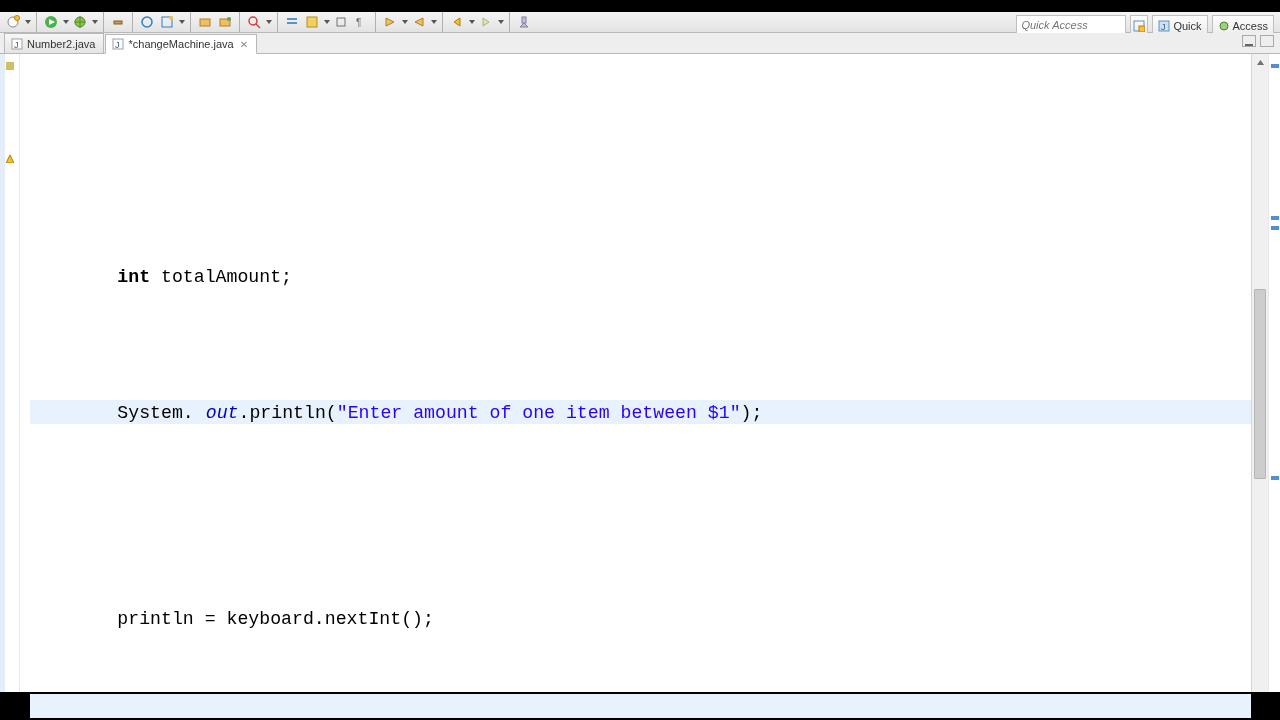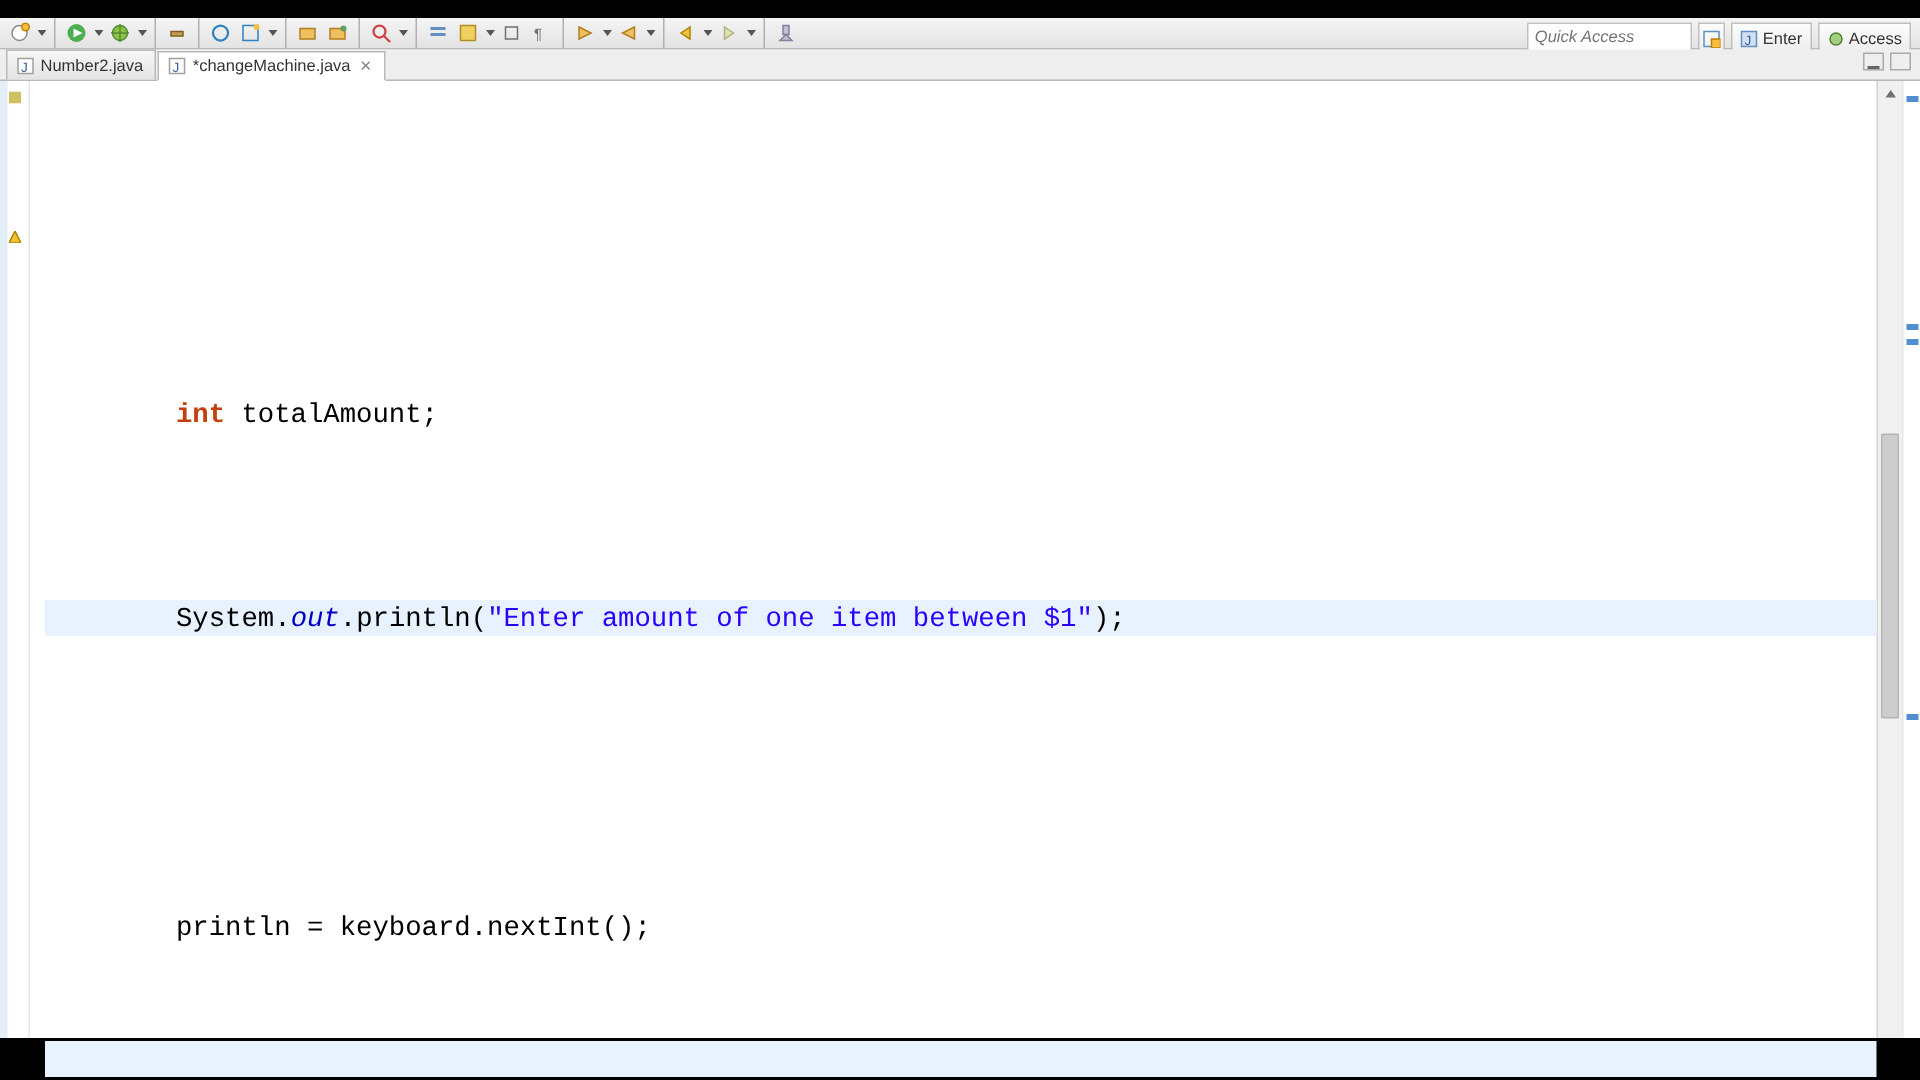--- a/index.html
+++ b/index.html
@@ -140,22 +140,22 @@
   .code {
     flex: 1;
     padding: 4px 0 0 10px;
     font-family: Consolas, "Courier New", monospace;
     font-size: 18.2px;
     line-height: 22.8px;
     white-space: pre;
     color: #000;
     position: relative;
   }
-  .kw { color: #c2410c; font-weight: bold; }
-  .fld { color: #0000c0; font-style: italic; }
+  .kw { color: #000000; font-weight: bold; }
+  .fld { color: #0000c0; font-style: italic; margin-left: 12px; }
   .str { color: #2a00ff; }
   .ul { text-decoration: underline; text-decoration-color: #000; }
   .current-line {
     position:absolute;
     left:0; right:0;
     background: #e8f2fe;
     height: 24px;
     z-index: 0;
   }
   .clow { top: 521px; height:24px;}
@@ -355,21 +355,21 @@
           <svg width="12" height="12">
             <rect x="1" y="1" width="10" height="10" fill="none" stroke="#6090c0"></rect>
             <rect x="6" y="6" width="6" height="6" fill="#f8c040" stroke="#c08000"></rect>
           </svg>
         </span>
       <span class="persp-btn">
         <svg width="12" height="12">
             <rect x="1" y="1" width="10" height="10" fill="#d0e0f0" stroke="#6090c0"></rect>
             <text x="3" y="10" font-size="9" fill="#3060a0">J</text>
           </svg>
-        <span>Enter</span>
+        <span>Quick</span>
       </span>
       <span class="persp-btn">
         <svg width="12" height="12">
             <circle cx="6" cy="6" r="4" fill="#a0d080" stroke="#508030"></circle>
           </svg>
         <span>Access</span>
       </span>
     </div>
   </div>
 

